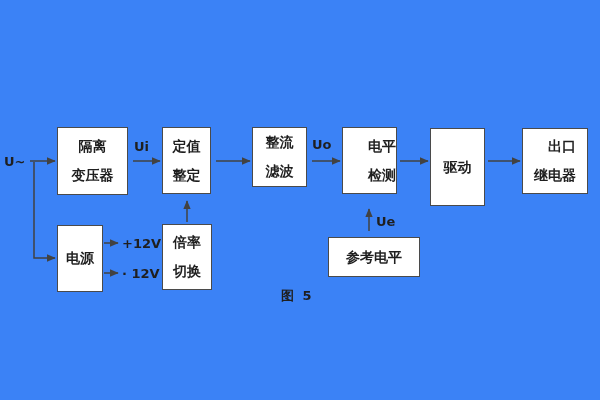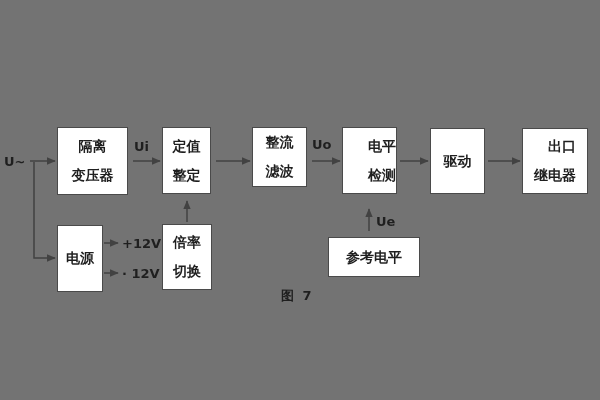--- a/index.html
+++ b/index.html
@@ -1,20 +1,20 @@
 <!DOCTYPE html>
 <html><head>
 <meta charset="utf-8">
 <style>
   html, body { margin: 0; padding: 0; background: #ffffff; }
   #canvas {
     position: relative;
     width: 600px;
     height: 400px;
-    background: #737373;
+    background: #3b82f6;
     font-family: "DejaVu Sans", "Liberation Sans", sans-serif;
     overflow: hidden;
   }
   .box {
     position: absolute;
     box-sizing: border-box;
     border: 1.5px solid #4a4a4a;
     background: #ffffff;
     display: flex;
     align-items: center;
@@ -40,21 +40,21 @@
     color: #1f1f1f;
     letter-spacing: 2px;
   }
   #wires { position: absolute; left: 0; top: 0; }
 
   
   #b-isolation  { left: 57px;  top: 127px; width: 71px; height: 68px; }
   #b-setting    { left: 162px; top: 127px; width: 49px; height: 67px; }
   #b-rectifier  { left: 252px; top: 127px; width: 55px; height: 60px; }
   #b-level      { left: 342px; top: 127px; width: 55px; height: 67px; padding-left: 25px; }
-  #b-drive      { left: 430px; top: 128px; width: 55px; height: 66px; }
+  #b-drive      { left: 430px; top: 128px; width: 55px; height: 78px; }
   #b-relay      { left: 522px; top: 128px; width: 66px; height: 66px; text-align: right; }
   #b-power      { left: 57px;  top: 225px; width: 46px; height: 67px; }
   #b-ratio      { left: 162px; top: 224px; width: 50px; height: 66px; }
   #b-reference  { left: 328px; top: 237px; width: 92px; height: 40px; line-height: 16px; }
 
   
   #l-input  { left: 4px;   top: 154px; }
   #l-ui     { left: 134px; top: 139px; }
   #l-uo     { left: 312px; top: 137px; }
   #l-ue     { left: 376px; top: 214px; }
@@ -104,15 +104,15 @@
   <div class="box" id="b-power">电源</div>
   <div class="box" id="b-reference">参考电平</div>
 
   <div class="siglabel" id="l-input">U~</div>
   <div class="siglabel" id="l-ui">Ui</div>
   <div class="siglabel" id="l-uo">Uo</div>
   <div class="siglabel" id="l-ue">Ue</div>
   <div class="siglabel" id="l-p12">+12V</div>
   <div class="siglabel" id="l-m12">· 12V</div>
 
-  <div class="caption" id="l-cap">图 7</div>
+  <div class="caption" id="l-cap">图 5</div>
 
 </div>
 
 </body></html>

